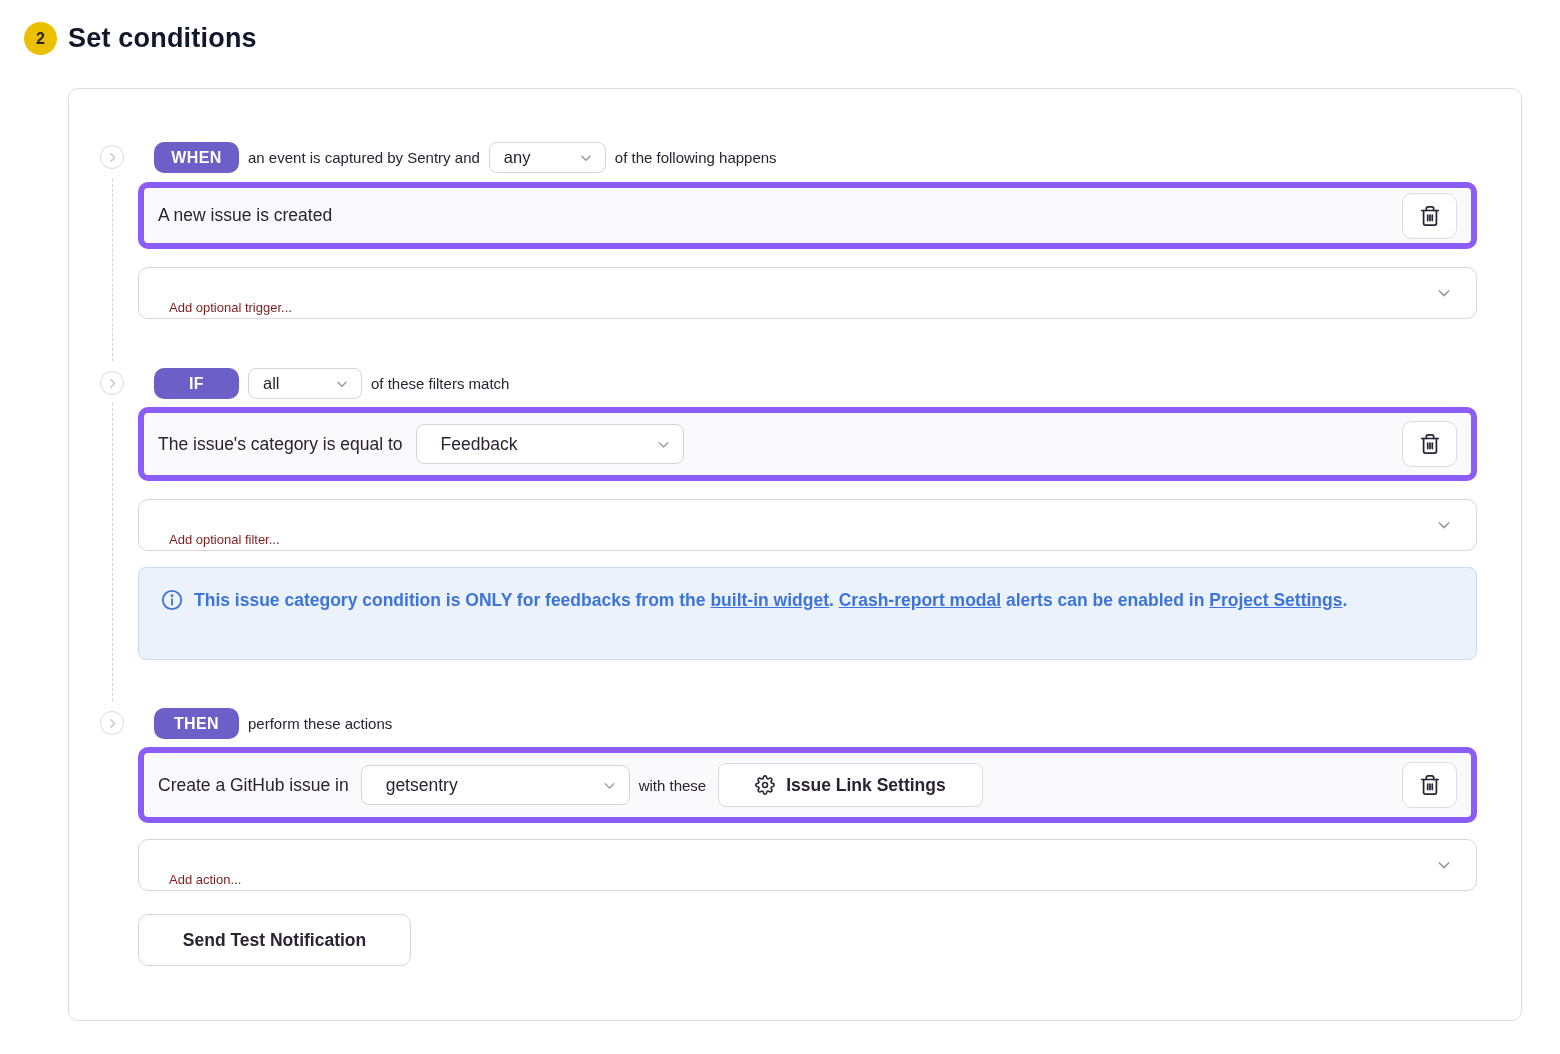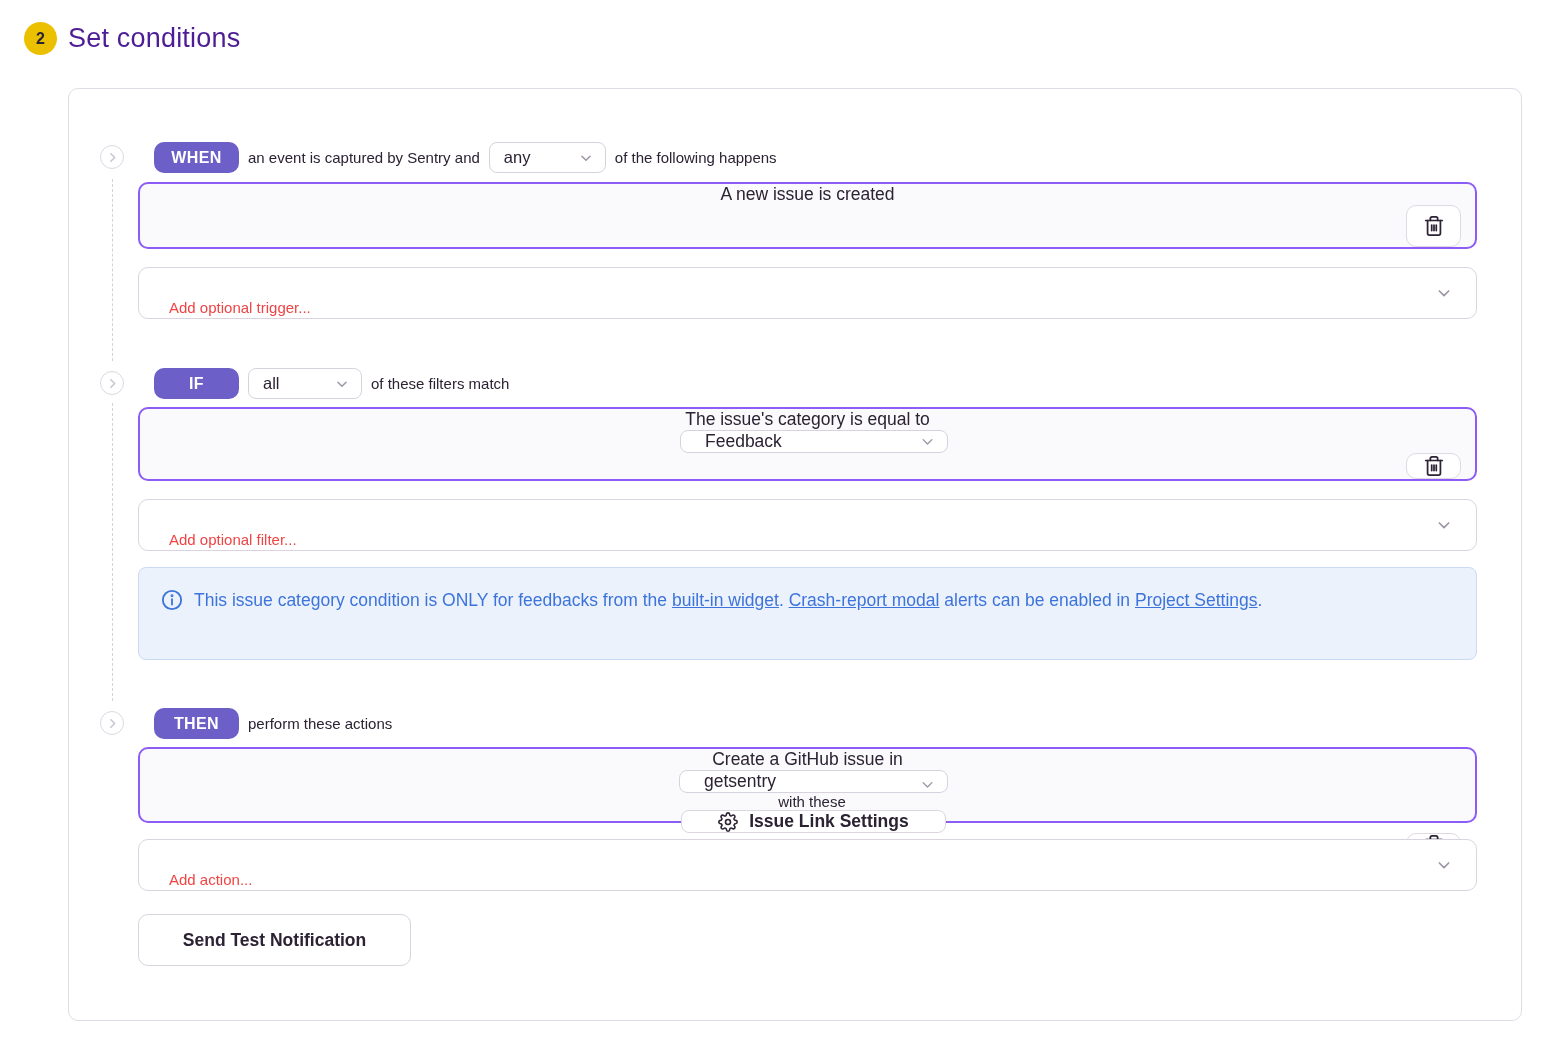--- a/index.html
+++ b/index.html
@@ -11,21 +11,21 @@
   .page { position:relative; width:1560px; height:1054px; background:#fff; overflow:hidden; }
 
   
   .step-header { position:absolute; left:24px; top:22px; display:flex; align-items:center; gap:11px; }
   .step-num {
     width:33px; height:33px; border-radius:50%;
     background:#EBC000; color:#2B2233;
     font-size:16px; font-weight:700;
     display:flex; align-items:center; justify-content:center;
   }
-  .step-title { font-size:27px; font-weight:400; color:#4c1d95; letter-spacing:.2px;text-align:right; }
+  .step-title { font-size:27px; font-weight:700; color:#0f172a; letter-spacing:.2px;text-align:right; }
 
   
   .card {
     position:absolute; left:68px; top:88px; width:1454px; height:933px;
     background:#fff; border:1px solid #E0DBE4; border-radius:10px;
   }
 
   
   .connector { position:absolute; left:43px; width:0; border-left:1px dashed #D6D0DC; }
   .c1 { top:90px;  height:182px; }
@@ -51,50 +51,50 @@
     background:#fff; border:1px solid #D8D2DE; border-radius:8px;
     display:inline-flex; align-items:center; justify-content:space-between;
     cursor:pointer; color:#2B2233;
   }
   .select .chev { flex:none; }
   .sel-sm { height:31px; font-size:16.5px; padding:0 12px 0 14px; margin-left:9px; }
   .sel-any { width:117px;gap:42px; }
   .sel-all { width:114px; }
   .sel-lg { height:40px; font-size:17.5px; padding:0 12px 0 24px; border-radius:8px; }
   .sel-feedback  { width:268px; margin-left:13px; }
-  .sel-getsentry { width:269px; margin-left:12px;align-items:flex-end; }
+  .sel-getsentry { width:269px; margin-left:12px; }
 
   
   .rule-row {
     position:absolute; left:69px; width:1339px;
-    background:#FAF9FB; border:2px solid #8b5cf6; border-radius:10px;
-    display:flex; align-items:center; padding:0 14px;flex-direction:column;
+    background:#FAF9FB; border:6px solid #8b5cf6; border-radius:10px;
+    display:flex; align-items:center; padding:0 14px;
   }
   .row-text { font-size:17.5px; color:#2B2233; }
   .trash-btn {
     margin-left:auto; width:55px; height:46px;
     background:#fff; border:1px solid #DFD9E4; border-radius:10px;
     display:flex; align-items:center; justify-content:center; cursor:pointer;
   }
   .trash-btn svg { stroke:#2B2233; }
 
   
   .add-row {
     position:absolute; left:69px; width:1339px; height:52px;
     background:#fff; border:1px solid #DAD4E0; border-radius:10px;
     display:flex; align-items:center; justify-content:space-between;
     padding:0 24px 0 30px; cursor:pointer;
   }
-  .ph { font-size:15px; color:#ef4444;margin-top:28px; }
+  .ph { font-size:13px; color:#7f1d1d;margin-top:28px; }
 
   
   .notice {
     position:absolute; left:69px; width:1339px; height:93px;
     background:#ECF2FC; border:1px solid #CBD9F5; border-radius:8px;
-    display:flex; align-items:flex-start; padding:17px 26px 0 22px;
+    display:flex; align-items:flex-start; padding:17px 26px 0 22px;font-weight:bold;
   }
   .notice svg { flex:none; margin-top:4px; }
   .notice-text { margin-left:11px; font-size:17.5px; line-height:30px; color:#3D74DB; }
   .nlink { color:#3D74DB; text-decoration:underline; cursor:pointer; }
 
   
   .settings-btn {
     height:44px; margin-left:12px; padding:0 36px;
     background:#fff; border:1px solid #DCD6E1; border-radius:8px;
     display:inline-flex; align-items:center; gap:11px;

